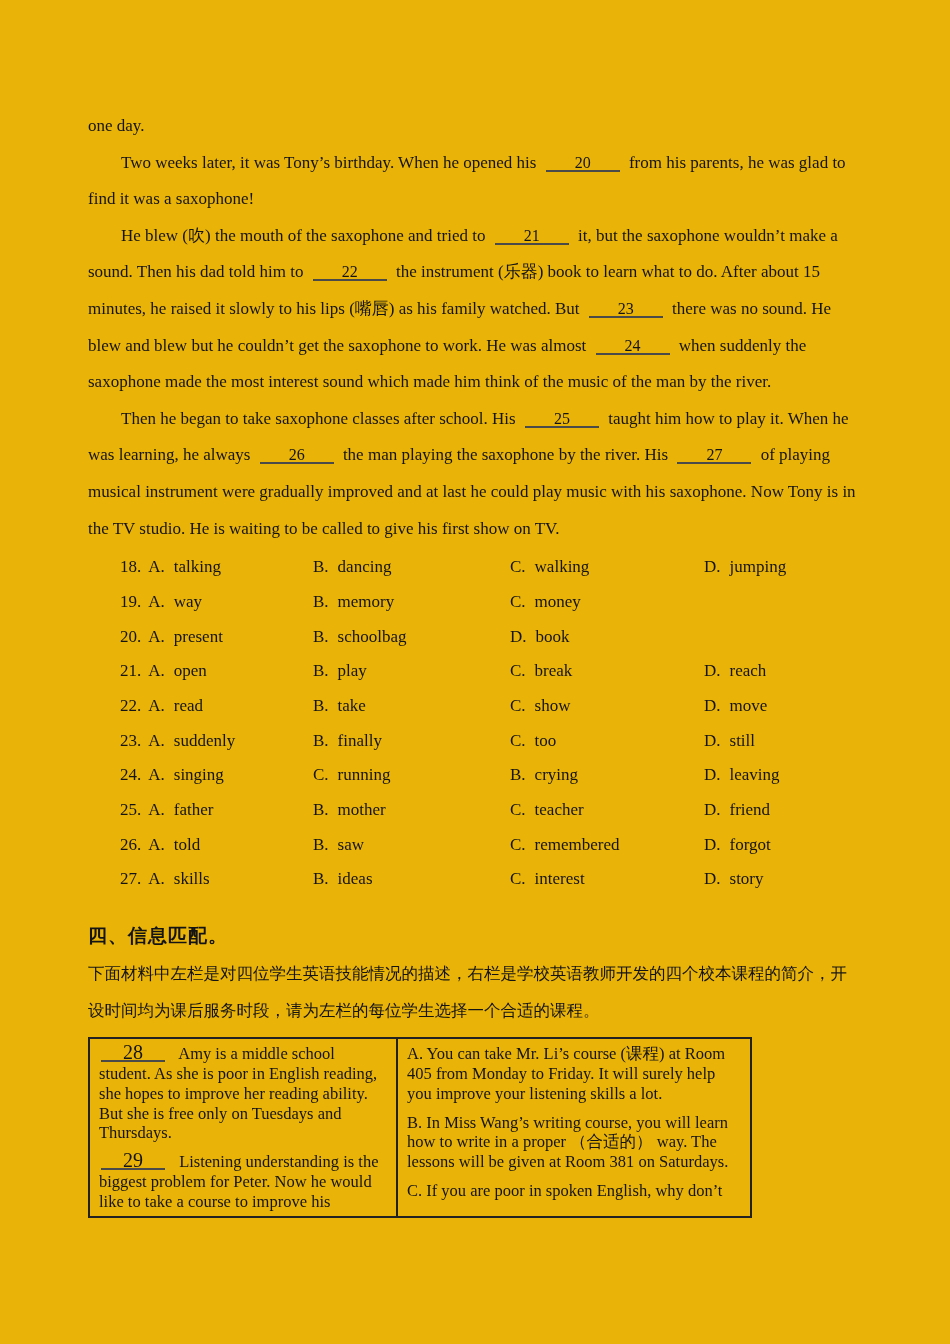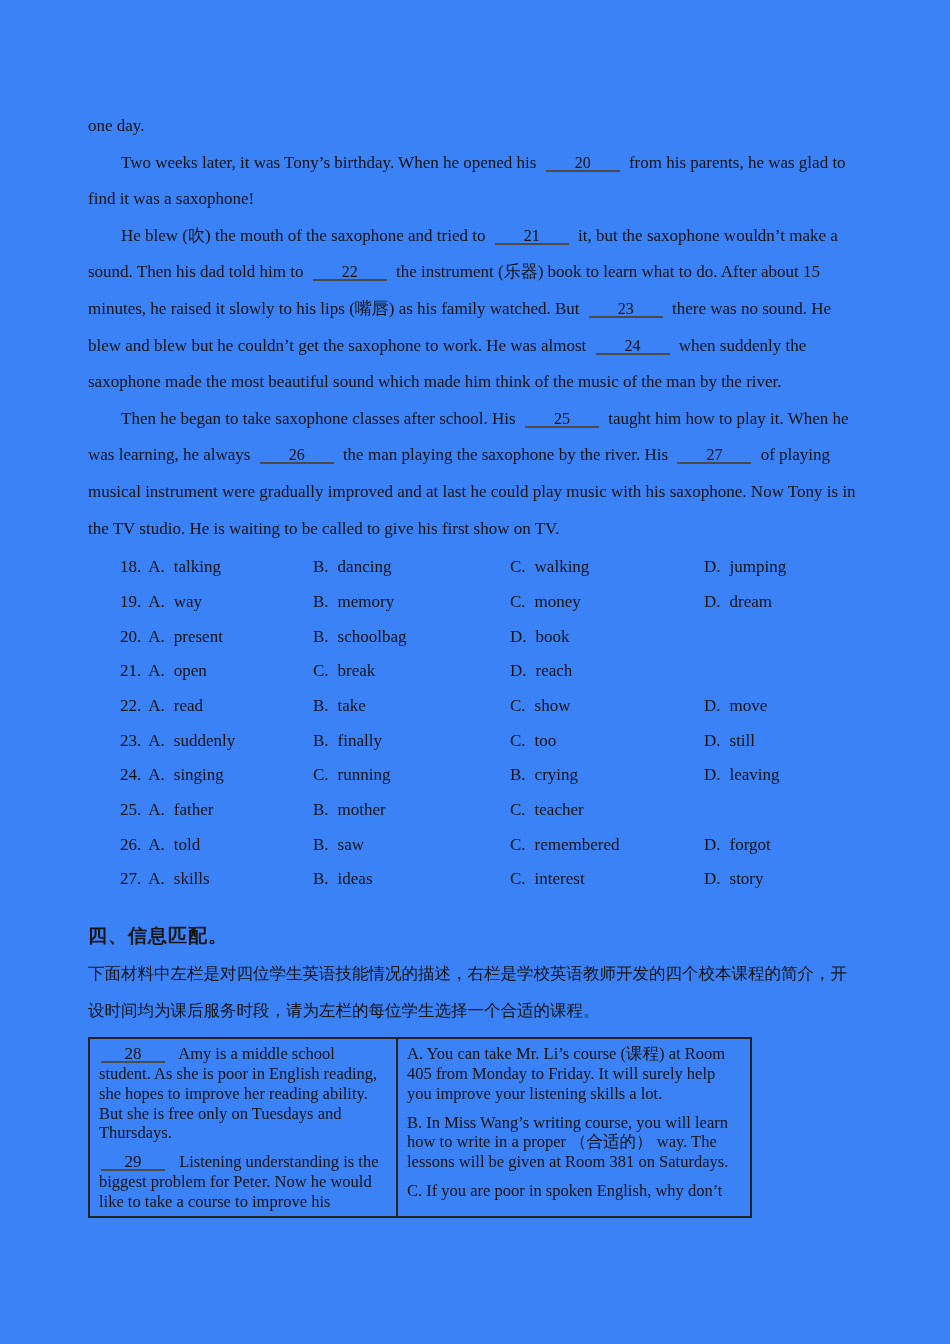--- a/index.html
+++ b/index.html
@@ -1,19 +1,19 @@
 <!DOCTYPE html>
 <html><head>
 <meta charset="utf-8">
 <style>
   html,body{margin:0;padding:0;background:#fff;}
   .page{
     position:relative;
     width:950px;height:1344px;
-    background:#3b82f6;
+    background:#eab308;
     color:#141414;
     font-family:"Liberation Serif", serif;
     overflow:hidden;
   }
   .content{position:absolute;left:88px;top:108px;width:776px;}
 
   
   .cloze .line{
     font-size:17px;
     line-height:36.6px;
@@ -74,64 +74,64 @@
     line-height:19.8px;
     box-sizing:border-box;
   }
   .cell-left{border-right:2px solid #222;}
   .cell p{margin:0 0 9px 0;}
   .cell p:last-child{margin-bottom:0;}
   .cell .blank{
     min-width:64px;
     margin:0 10px 0 2px;
     border-bottom:2px solid #4a4a4a;
-    font-size:17px;
+    font-size:20px;
   }
 </style>
 </head>
 <body>
 
 <div class="page">
   <div class="content">
 
     <div class="cloze">
         <div class="line">one day.</div>
         <div class="line indent">Two weeks later, it was Tony’s birthday. When he opened his <span class="blank">20</span> from his parents, he was glad to</div>
         <div class="line">find it was a saxophone!</div>
         <div class="line indent">He blew (吹) the mouth of the saxophone and tried to <span class="blank">21</span> it, but the saxophone wouldn’t make a</div>
         <div class="line">sound. Then his dad told him to <span class="blank">22</span> the instrument (乐器) book to learn what to do. After about 15</div>
         <div class="line">minutes, he raised it slowly to his lips (嘴唇) as his family watched. But <span class="blank">23</span> there was no sound. He</div>
         <div class="line">blew and blew but he couldn’t get the saxophone to work. He was almost <span class="blank">24</span> when suddenly the</div>
-        <div class="line">saxophone made the most beautiful sound which made him think of the music of the man by the river.</div>
+        <div class="line">saxophone made the most interest sound which made him think of the music of the man by the river.</div>
         <div class="line indent">Then he began to take saxophone classes after school. His <span class="blank">25</span> taught him how to play it. When he</div>
         <div class="line">was learning, he always <span class="blank">26</span> the man playing the saxophone by the river. His <span class="blank">27</span> of playing</div>
         <div class="line">musical instrument were gradually improved and at last he could play music with his saxophone. Now Tony is in</div>
         <div class="line">the TV studio. He is waiting to be called to give his first show on TV.</div>
       </div>
 
     <div class="options">
         <div class="opt-row">
           <div><span class="opt-q">18.</span><span class="opt-letter">A.</span>talking</div>
           <div><span class="opt-letter">B.</span>dancing</div>
           <div><span class="opt-letter">C.</span>walking</div>
           <div><span class="opt-letter">D.</span>jumping</div>
         </div>
         <div class="opt-row">
           <div><span class="opt-q">19.</span><span class="opt-letter">A.</span>way</div>
           <div><span class="opt-letter">B.</span>memory</div>
           <div><span class="opt-letter">C.</span>money</div>
-          <div><span class="opt-letter">D.</span>dream</div>
         </div>
         <div class="opt-row">
           <div><span class="opt-q">20.</span><span class="opt-letter">A.</span>present</div>
           <div><span class="opt-letter">B.</span>schoolbag</div>
           <div><span class="opt-letter">D.</span>book</div>
         </div>
         <div class="opt-row">
           <div><span class="opt-q">21.</span><span class="opt-letter">A.</span>open</div>
+          <div><span class="opt-letter">B.</span>play</div>
           <div><span class="opt-letter">C.</span>break</div>
           <div><span class="opt-letter">D.</span>reach</div>
         </div>
         <div class="opt-row">
           <div><span class="opt-q">22.</span><span class="opt-letter">A.</span>read</div>
           <div><span class="opt-letter">B.</span>take</div>
           <div><span class="opt-letter">C.</span>show</div>
           <div><span class="opt-letter">D.</span>move</div>
         </div>
         <div class="opt-row">
@@ -143,20 +143,21 @@
         <div class="opt-row">
           <div><span class="opt-q">24.</span><span class="opt-letter">A.</span>singing</div>
           <div><span class="opt-letter">C.</span>running</div>
           <div><span class="opt-letter">B.</span>crying</div>
           <div><span class="opt-letter">D.</span>leaving</div>
         </div>
         <div class="opt-row">
           <div><span class="opt-q">25.</span><span class="opt-letter">A.</span>father</div>
           <div><span class="opt-letter">B.</span>mother</div>
           <div><span class="opt-letter">C.</span>teacher</div>
+          <div><span class="opt-letter">D.</span>friend</div>
         </div>
         <div class="opt-row">
           <div><span class="opt-q">26.</span><span class="opt-letter">A.</span>told</div>
           <div><span class="opt-letter">B.</span>saw</div>
           <div><span class="opt-letter">C.</span>remembered</div>
           <div><span class="opt-letter">D.</span>forgot</div>
         </div>
         <div class="opt-row">
           <div><span class="opt-q">27.</span><span class="opt-letter">A.</span>skills</div>
           <div><span class="opt-letter">B.</span>ideas</div>

